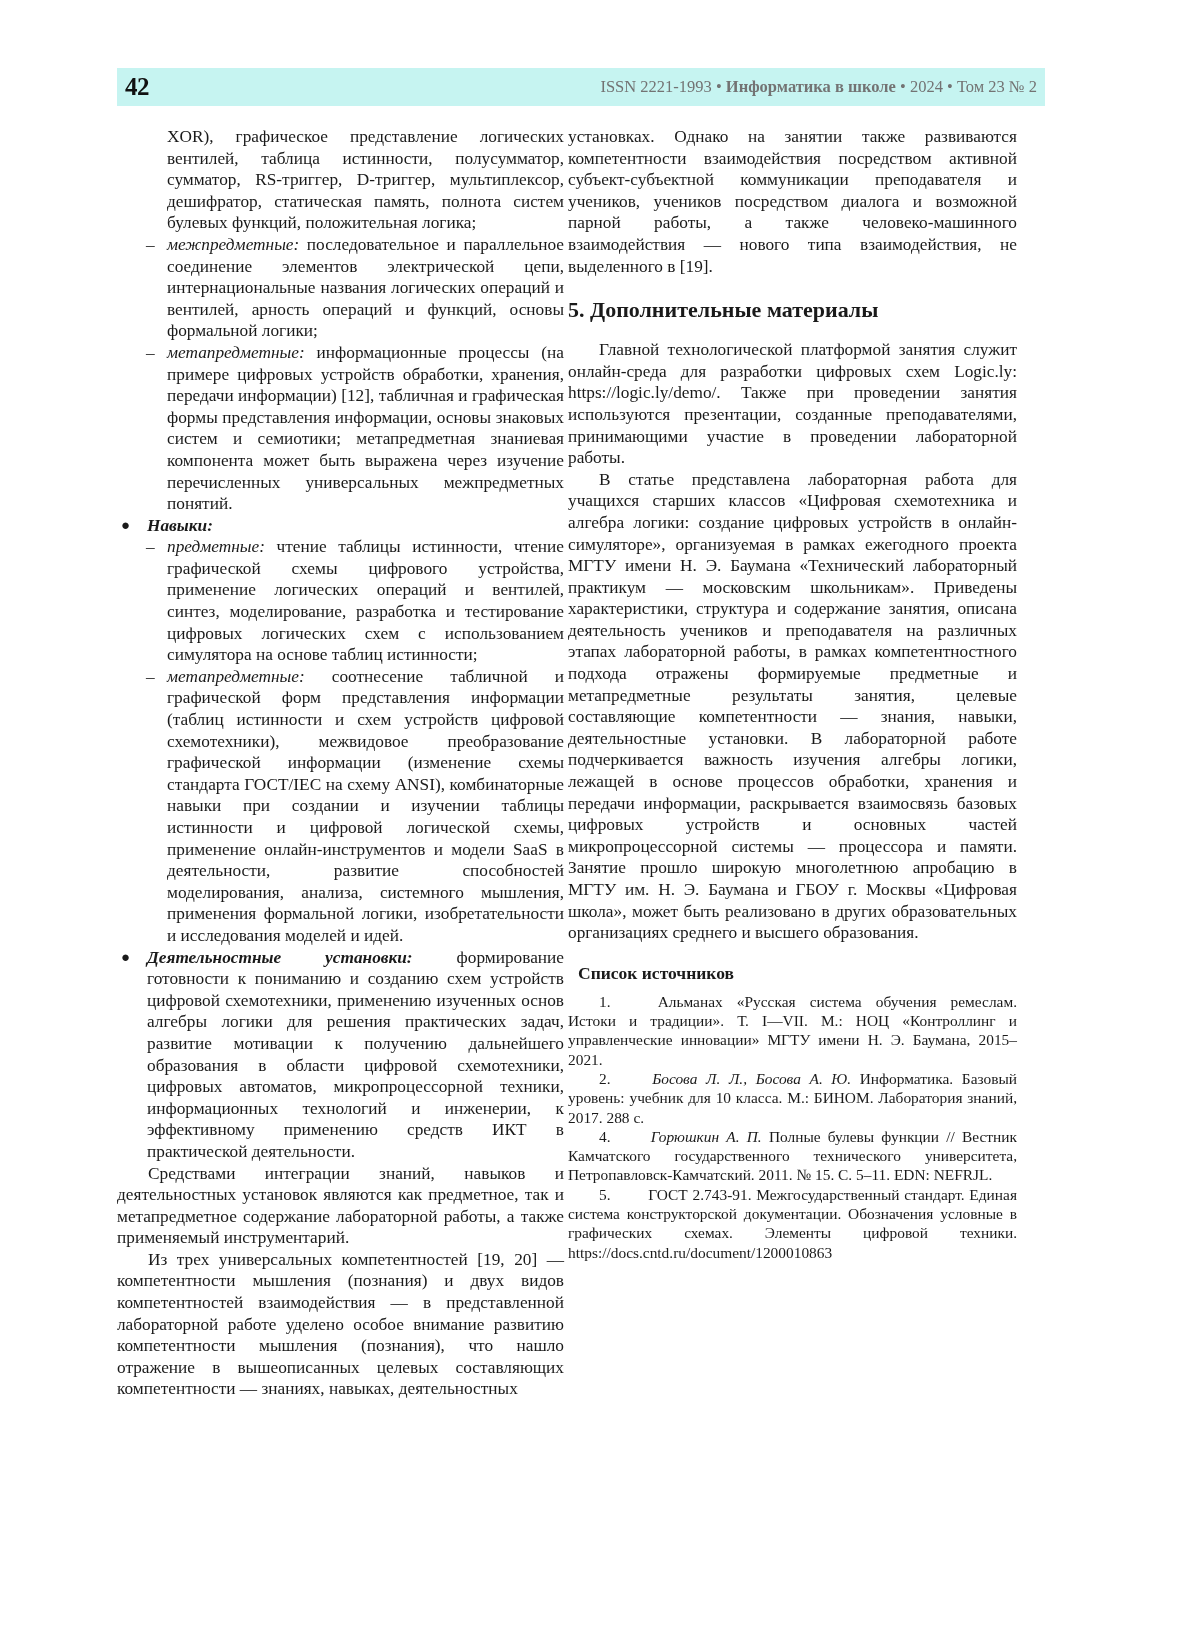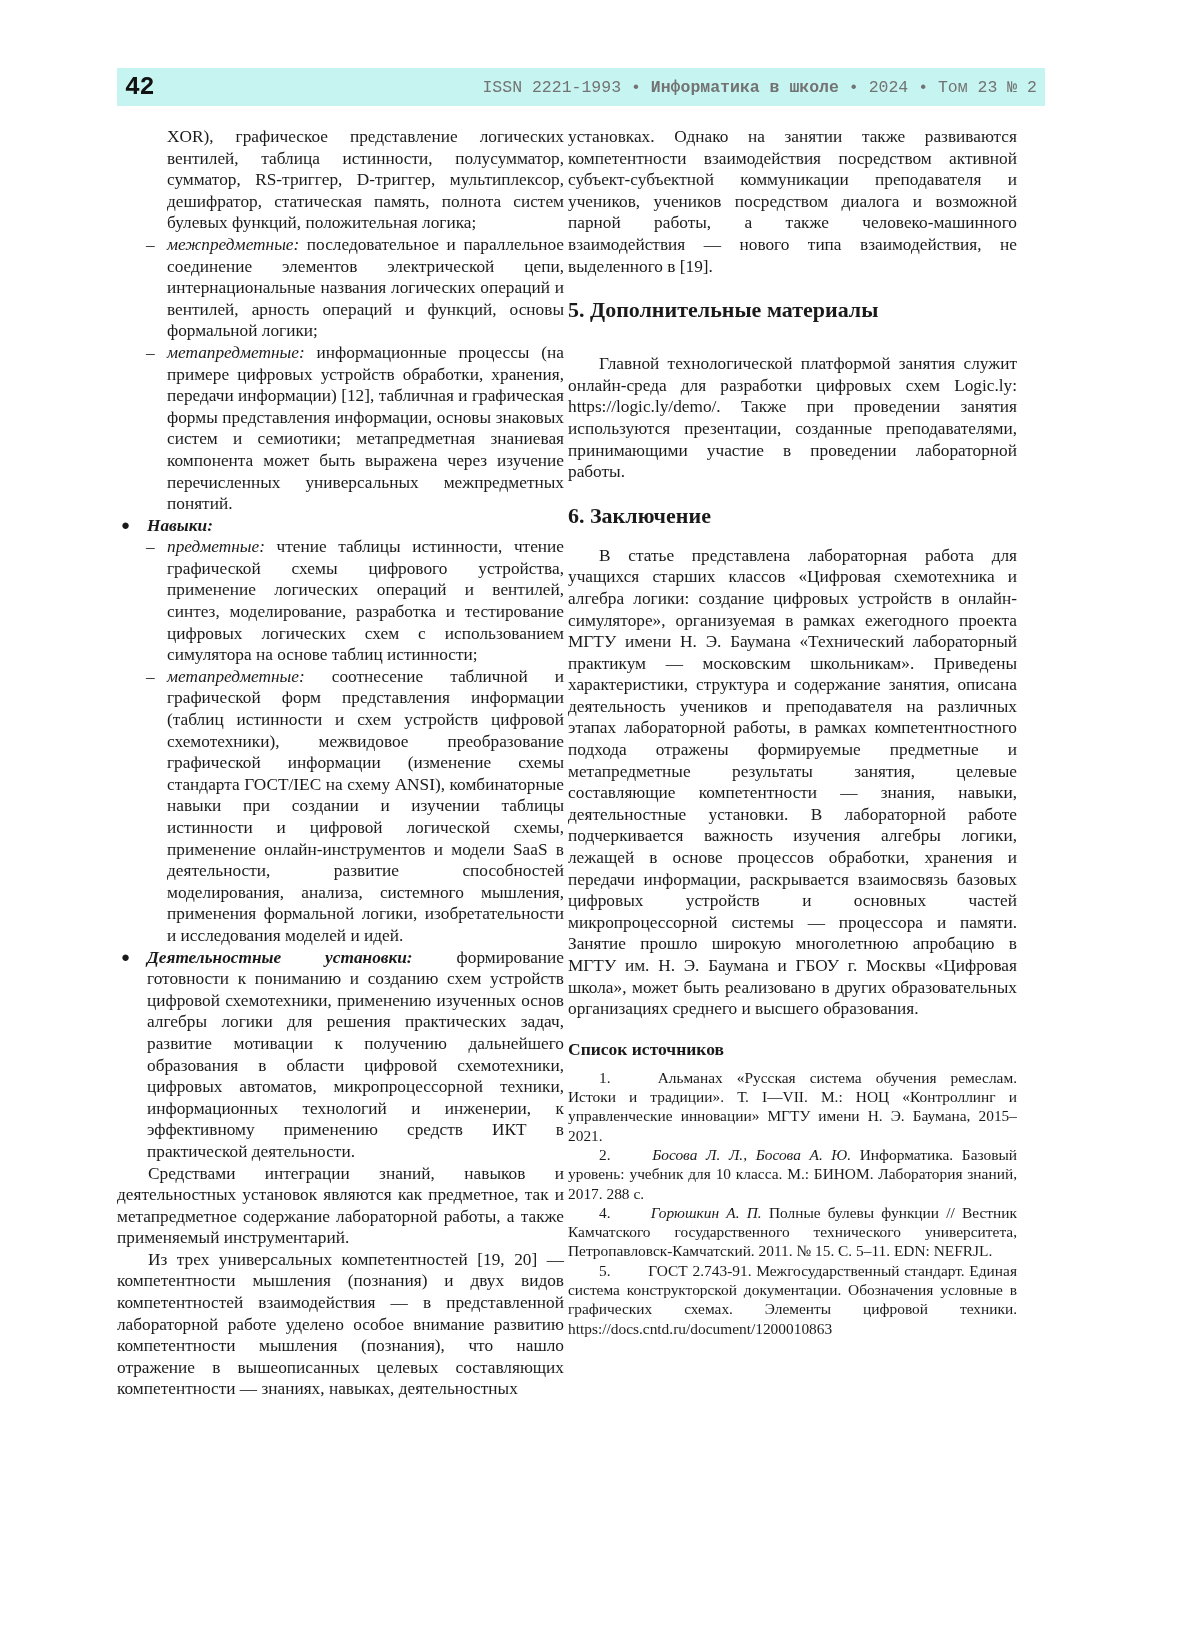--- a/index.html
+++ b/index.html
@@ -1,20 +1,20 @@
 <!DOCTYPE html>
 <html><head>
 <meta charset="utf-8">
 <style>
   html, body { margin: 0; padding: 0; background: #ffffff; }
   body { width: 1200px; height: 1637px; position: relative; overflow: hidden; color: #1a1a1a; }
   .header {
     position: absolute; left: 117px; top: 68px; width: 928px; height: 38px;
     background: #c6f4f1; display: flex; align-items: center; justify-content: space-between;
-    font-family: Liberation Mono, monospace;
+    font-family: Liberation Serif, serif;
   }
   .page-num { font-weight: bold; font-size: 25px; padding-left: 8px; letter-spacing: -0.5px; color:#111; }
   .journal { font-size: 16.5px; padding-right: 8px; color:#737373; }
   .journal b { font-weight: bold; }
   .col {
     position: absolute; top: 126px;
     font-family: "Liberation Serif", "DejaVu Serif", serif; font-size: 17.3px; line-height: 21.6px;
     text-align: justify;
   }
   .left { left: 117px; width: 447px; }
@@ -26,21 +26,21 @@
   .subsub { padding-left: 50px; position: relative; }
   .subsub .dash { position: absolute; left: 29px; top: 0; }
   i.lbl { font-style: italic; }
   b.lbl { font-weight: bold; font-style: italic; }
   h2 {
     font-family: "Liberation Serif", "DejaVu Serif", serif; font-weight: bold; font-size: 22px;
     margin: 0; line-height: 26px;
   }
   h3 {
     font-family: "Liberation Serif", "DejaVu Serif", serif; font-weight: bold; font-size: 17.5px;
-    margin: 0; line-height: 22px;
+    margin: 10px; line-height: 22px;
   }
   .refs { font-size: 15.4px; line-height: 19.3px; }
   .refs p { text-indent: 31px; }
   .refs i { font-style: italic; margin-left: 33px; }
 </style>
 </head>
 <body>
 
 <div class="header" style="background: rgb(198, 244, 241);">
   <span class="page-num">42</span>
@@ -54,23 +54,22 @@
   <p class="bul"><span class="dot">●</span><b class="lbl">Навыки:</b></p>
   <p class="subsub"><span class="dash">–</span><i class="lbl">предметные:</i><span> чтение таблицы истинности, чтение графической схемы цифрового устройства, применение логических операций и вентилей, синтез, моделирование, разработка и тестирование цифровых логических схем с использованием симулятора на основе таблиц истинности;</span></p>
   <p class="subsub"><span class="dash">–</span><i class="lbl">метапредметные:</i><span> соотнесение табличной и графической форм представления информации (таблиц истинности и схем устройств цифровой схемотехники), межвидовое преобразование графической информации (изменение схемы стандарта ГОСТ/IEC на схему ANSI), комбинаторные навыки при создании и изучении таблицы истинности и цифровой логической схемы, применение онлайн-инструментов и модели SaaS в деятельности, развитие способностей моделирования, анализа, системного мышления, применения формальной логики, изобретательности и исследования моделей и идей.</span></p>
   <p class="bul"><span class="dot">●</span><b class="lbl">Деятельностные установки:</b><span> формирование готовности к пониманию и созданию схем устройств цифровой схемотехники, применению изученных основ алгебры логики для решения практических задач, развитие мотивации к получению дальнейшего образования в области цифровой схемотехники, цифровых автоматов, микропроцессорной техники, информационных технологий и инженерии, к эффективному применению средств ИКТ в практической деятельности.</span></p>
   <p class="indent">Средствами интеграции знаний, навыков и деятельностных установок являются как предметное, так и метапредметное содержание лабораторной работы, а также применяемый инструментарий.</p>
   <p class="indent">Из трех универсальных компетентностей [19, 20] — компетентности мышления (познания) и двух видов компетентностей взаимодействия — в представленной лабораторной работе уделено особое внимание развитию компетентности мышления (познания), что нашло отражение в вышеописанных целевых составляющих компетентности — знаниях, навыках, деятельностных</p>
 </div>
 
 <div class="col right">
   <p>установках. Однако на занятии также развиваются компетентности взаимодействия посредством активной субъект-субъектной коммуникации преподавателя и учеников, учеников посредством диалога и возможной парной работы, а также человеко-машинного взаимодействия — нового типа взаимодействия, не выделенного в [19].</p>
-  <h2 style="margin-top:20px;margin-bottom:30px;">5. Дополнительные материалы</h2>
+  <h2 style="margin-top:20px;margin-bottom:16px;">5. Дополнительные материалы</h2>
   <p class="indent">Главной технологической платформой занятия служит онлайн-среда для разработки цифровых схем Logic.ly: https://logic.ly/demo/. Также при проведении занятия используются презентации, созданные преподавателями, принимающими участие в проведении лабораторной работы.</p>
-  <h2 style="margin-top:20px;margin-bottom:16px;">6. Заключение</h2>
   <p class="indent">В статье представлена лабораторная работа для учащихся старших классов «Цифровая схемотехника и алгебра логики: создание цифровых устройств в онлайн-симуляторе», организуемая в рамках ежегодного проекта МГТУ имени Н. Э. Баумана «Технический лабораторный практикум — московским школьникам». Приведены характеристики, структура и содержание занятия, описана деятельность учеников и преподавателя на различных этапах лабораторной работы, в рамках компетентностного подхода отражены формируемые предметные и метапредметные результаты занятия, целевые составляющие компетентности — знания, навыки, деятельностные установки. В лабораторной работе подчеркивается важность изучения алгебры логики, лежащей в основе процессов обработки, хранения и передачи информации, раскрывается взаимосвязь базовых цифровых устройств и основных частей микропроцессорной системы — процессора и памяти. Занятие прошло широкую многолетнюю апробацию в МГТУ им. Н. Э. Баумана и ГБОУ г. Москвы «Цифровая школа», может быть реализовано в других образовательных организациях среднего и высшего образования.</p>
   <h3 style="margin-top:18px;margin-bottom:8px;">Список источников</h3>
   <div class="refs">
     <p><span>1. </span><i></i><span>Альманах «Русская система обучения ремеслам. Истоки и традиции». Т. I—VII. М.: НОЦ «Контроллинг и управленческие инновации» МГТУ имени Н. Э. Баумана, 2015–2021.</span></p>
     <p><span>2. </span><i>Босова Л. Л., Босова А. Ю.</i><span> Информатика. Базовый уровень: учебник для 10 класса. М.: БИНОМ. Лаборатория знаний, 2017. 288 с.</span></p>
     <p><span>4. </span><i>Горюшкин А. П.</i><span> Полные булевы функции // Вестник Камчатского государственного технического университета, Петропавловск-Камчатский. 2011. № 15. С. 5–11. EDN: NEFRJL.</span></p>
     <p><span>5. </span><i></i><span>ГОСТ 2.743-91. Межгосударственный стандарт. Единая система конструкторской документации. Обозначения условные в графических схемах. Элементы цифровой техники. https://docs.cntd.ru/document/1200010863</span></p>
   </div>
 </div>
 

